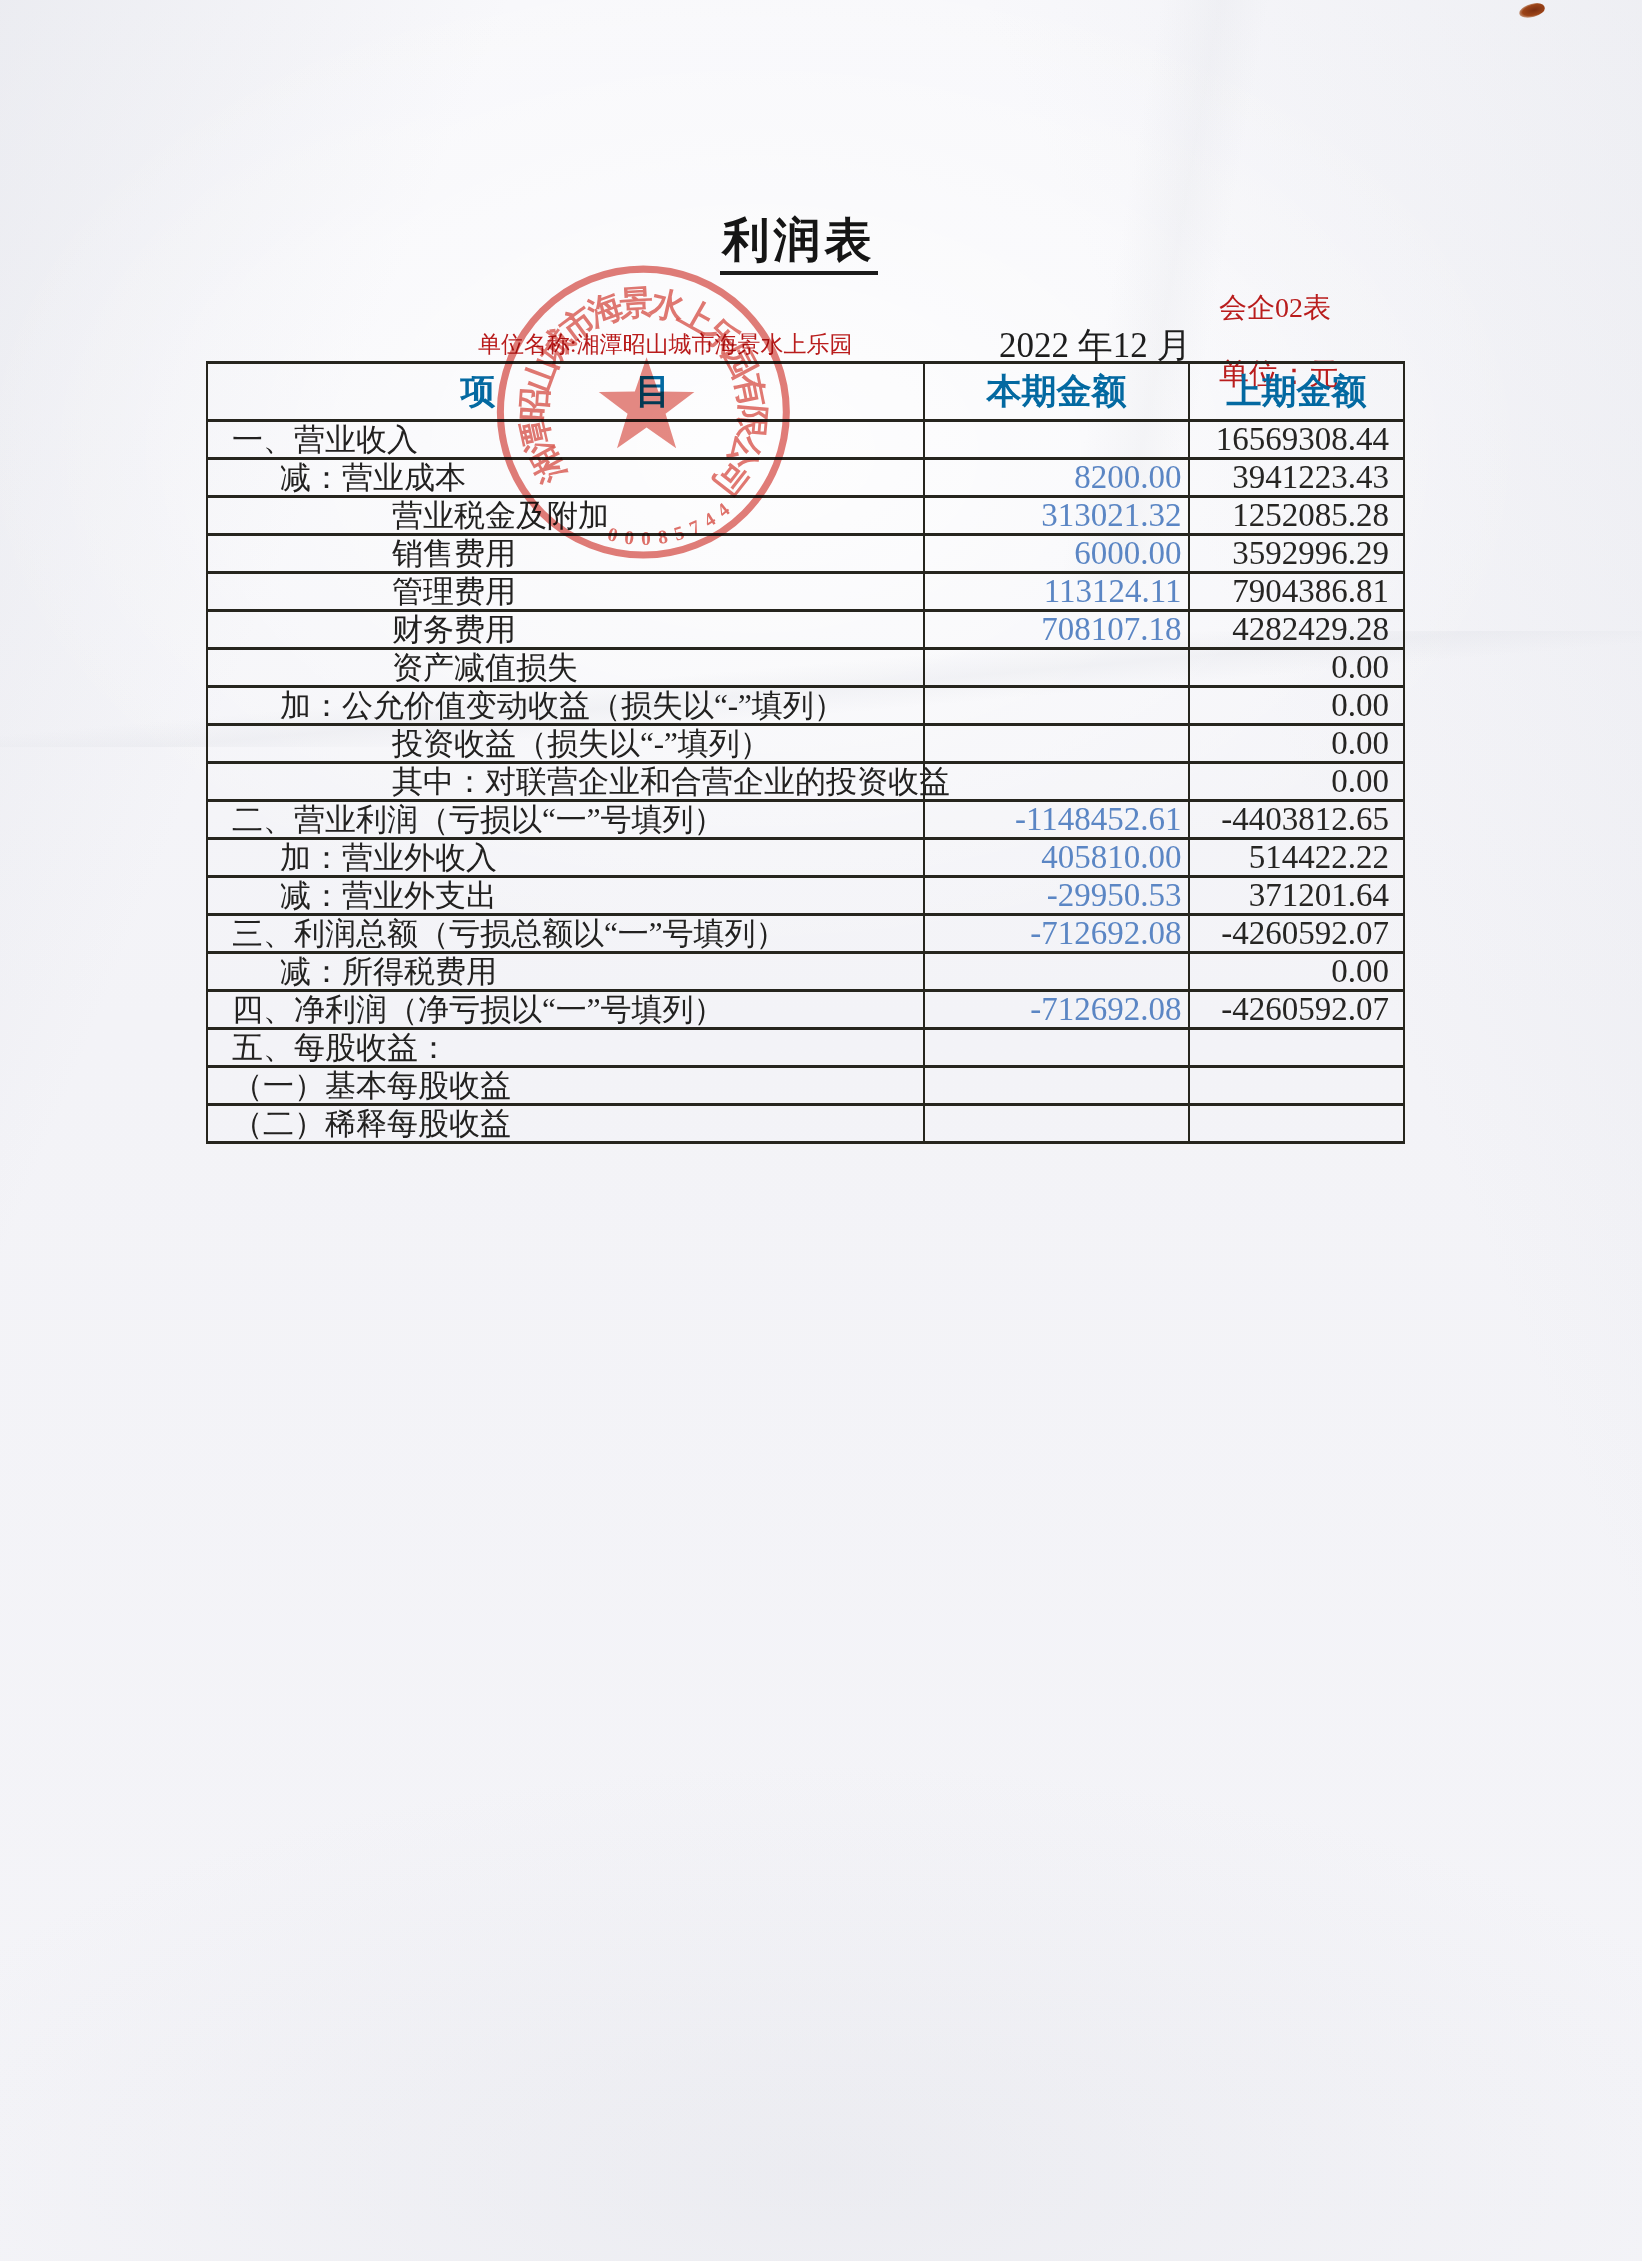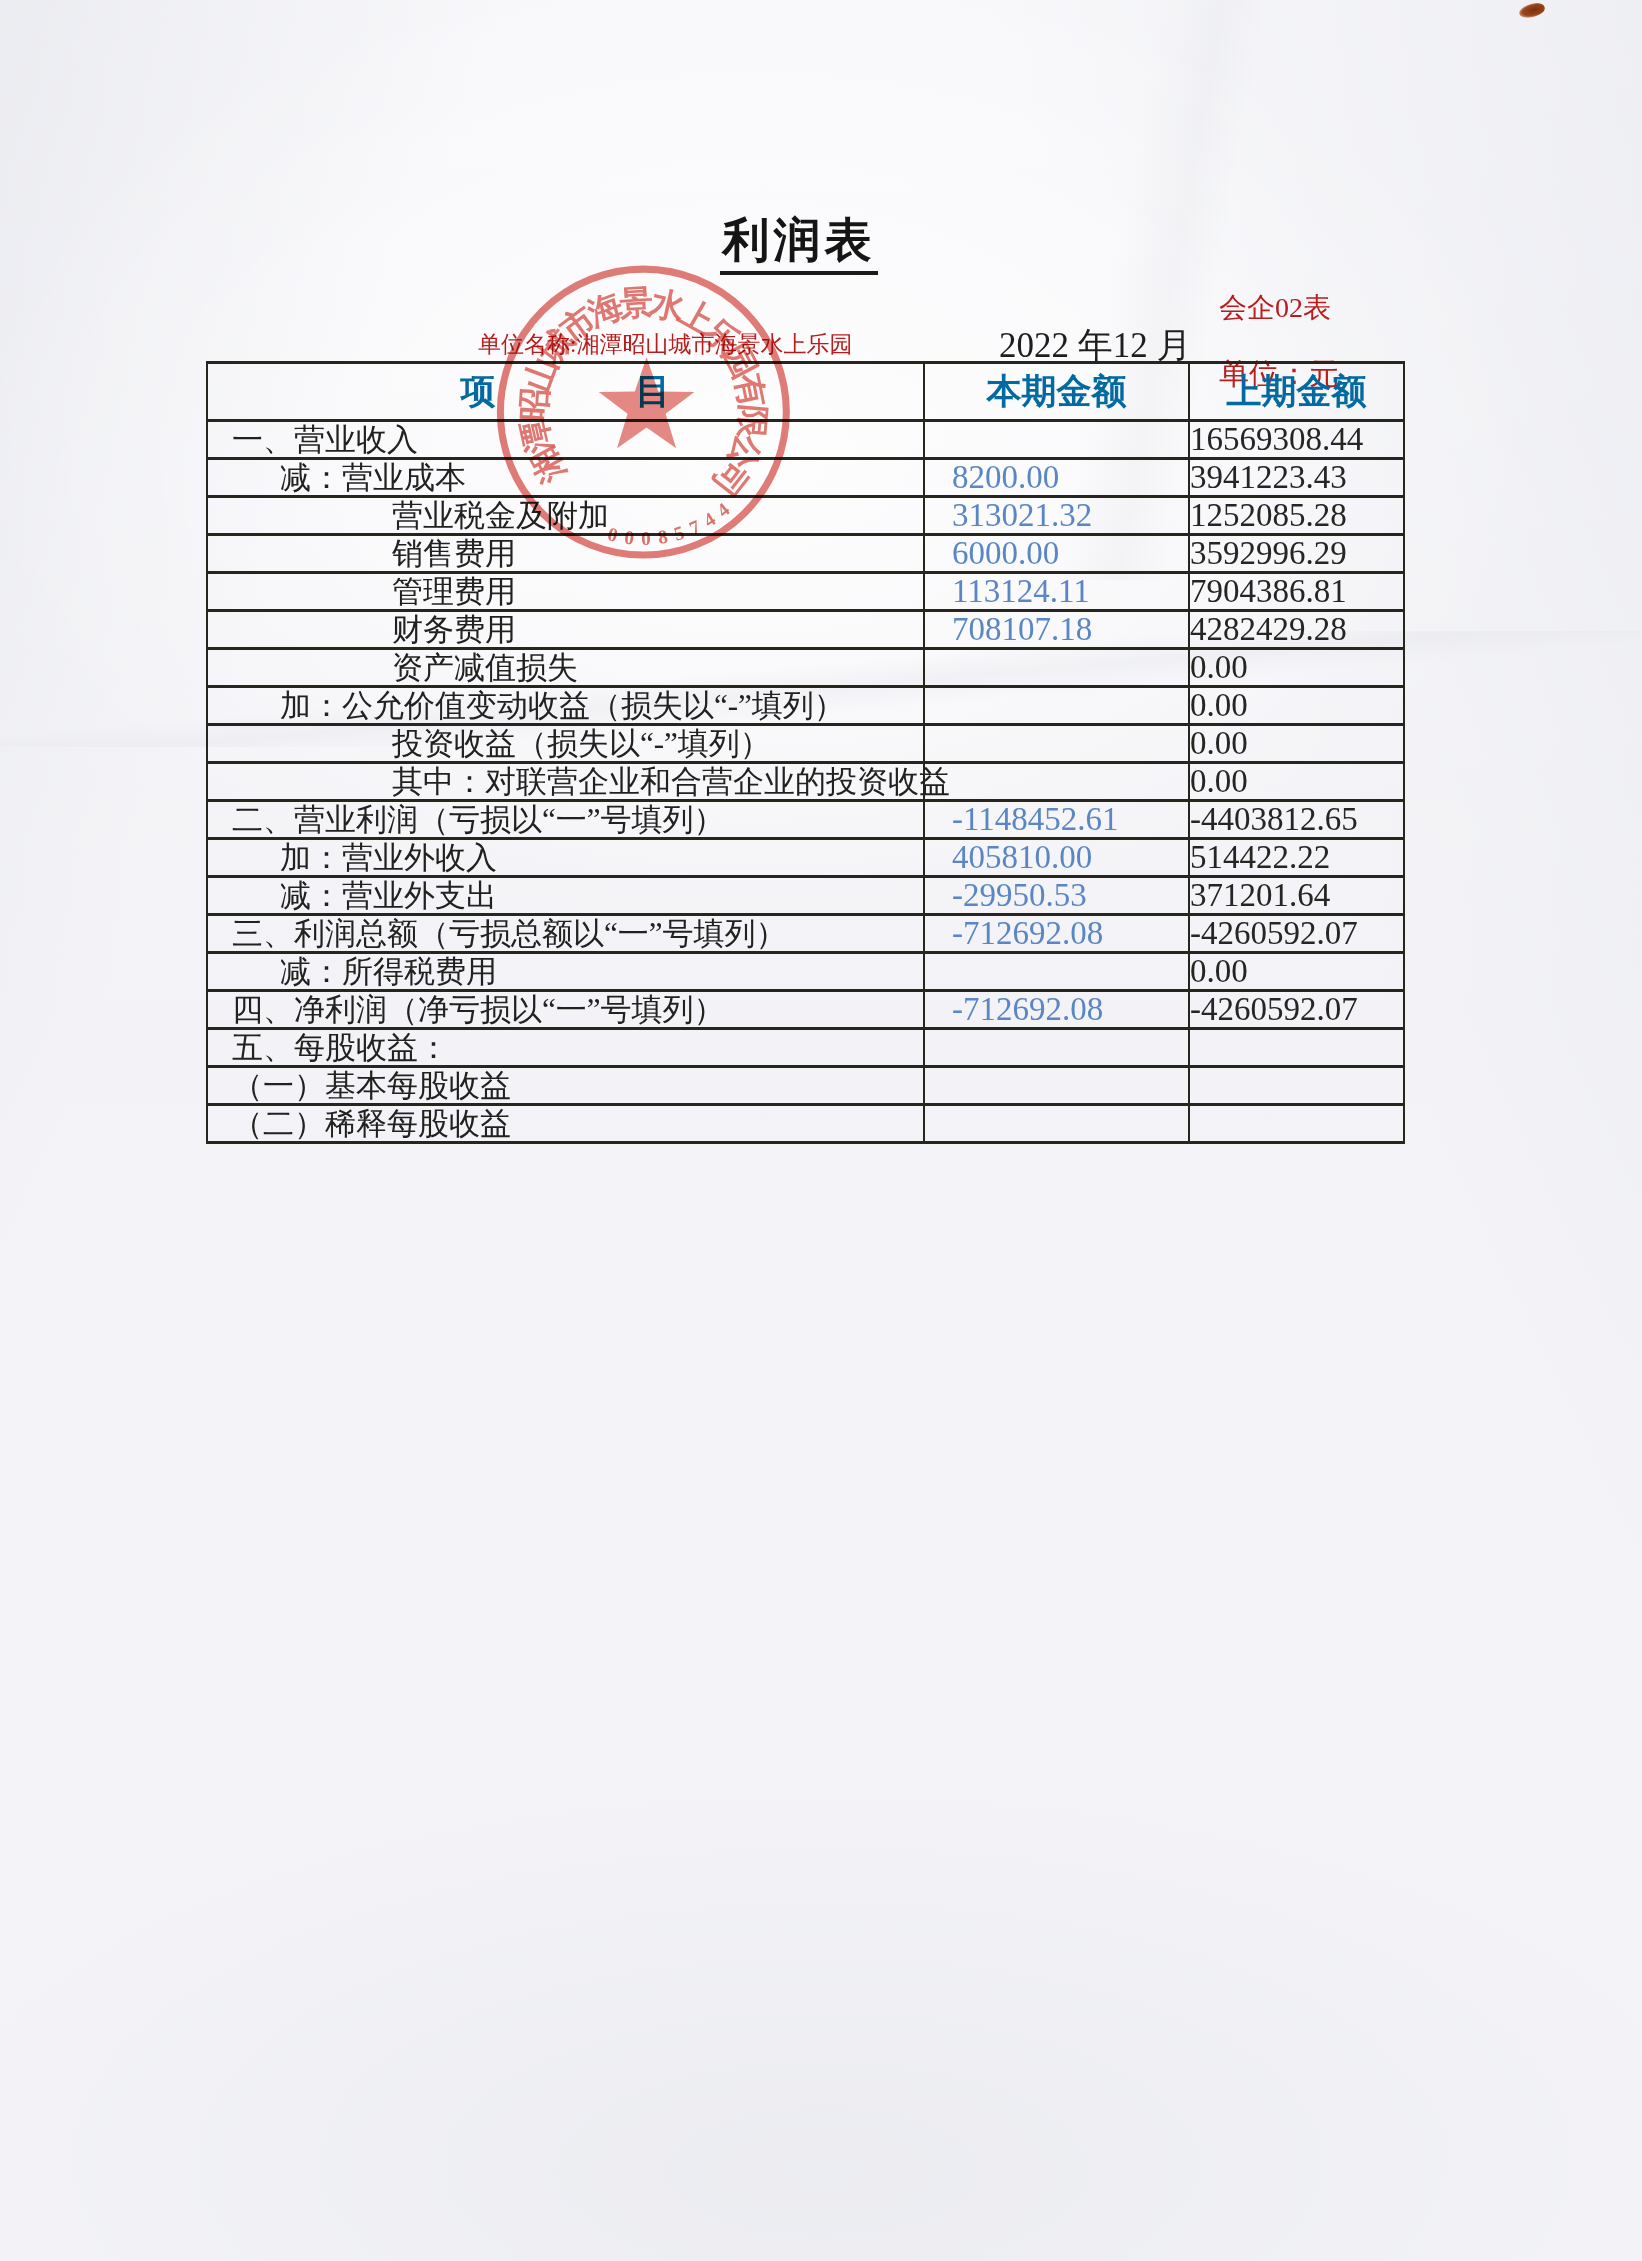--- a/index.html
+++ b/index.html
@@ -44,21 +44,21 @@
   .statement th,.statement td{
     border-left:2.6px solid #26251e;border-right:2.6px solid #26251e;
     border-top:3.9px solid #26251e;border-bottom:3.9px solid #26251e;
     padding:0;vertical-align:middle;overflow:visible;
   }
   .statement th{height:55px;font-size:35px;font-weight:bold;text-align:center;color:#0369a1;white-space:nowrap;}
   .statement td{height:35px;font-size:31px;line-height:1;white-space:nowrap;}
   td.ind0{padding-left:24px;}
   td.ind1{padding-left:72px;}
   td.ind2{padding-left:184px;}
-  td.num{font-size:33px;}
+  td.num{text-align:right;font-size:33px;}
   td.cur{color:#5b86c4;padding-right:6.4px;padding-left:27px;}
   td.pri{color:#262523;padding-right:14px;}
 
   .stamp{
     position:absolute;left:492px;top:262px;width:304px;height:304px;
     mix-blend-mode:multiply;opacity:.88;
   }
   .stamp-ring{fill:none;stroke:#d85049;stroke-width:11px;stroke-opacity:.85;}
   .stamp-star{fill:#dc574d;fill-opacity:.8;}
   .stamp-char{font-size:52px;font-weight:bold;fill:#d84b42;fill-opacity:.85;

